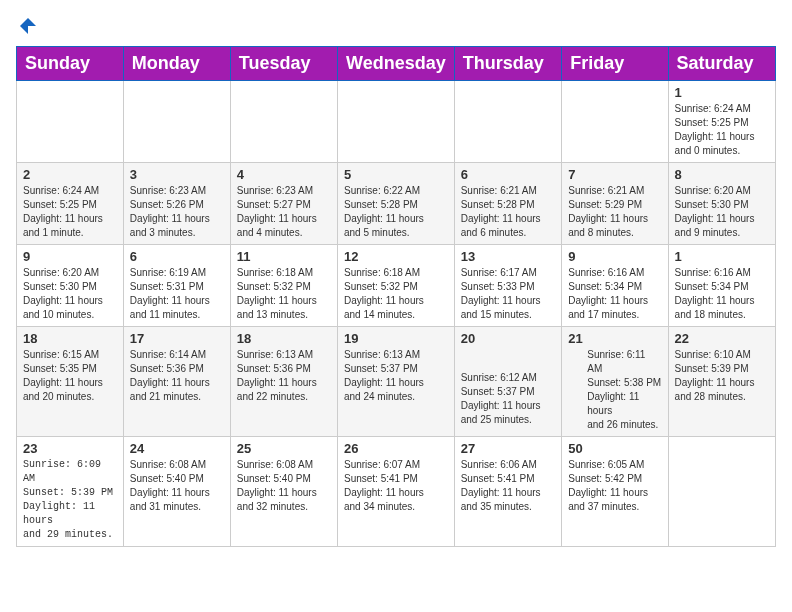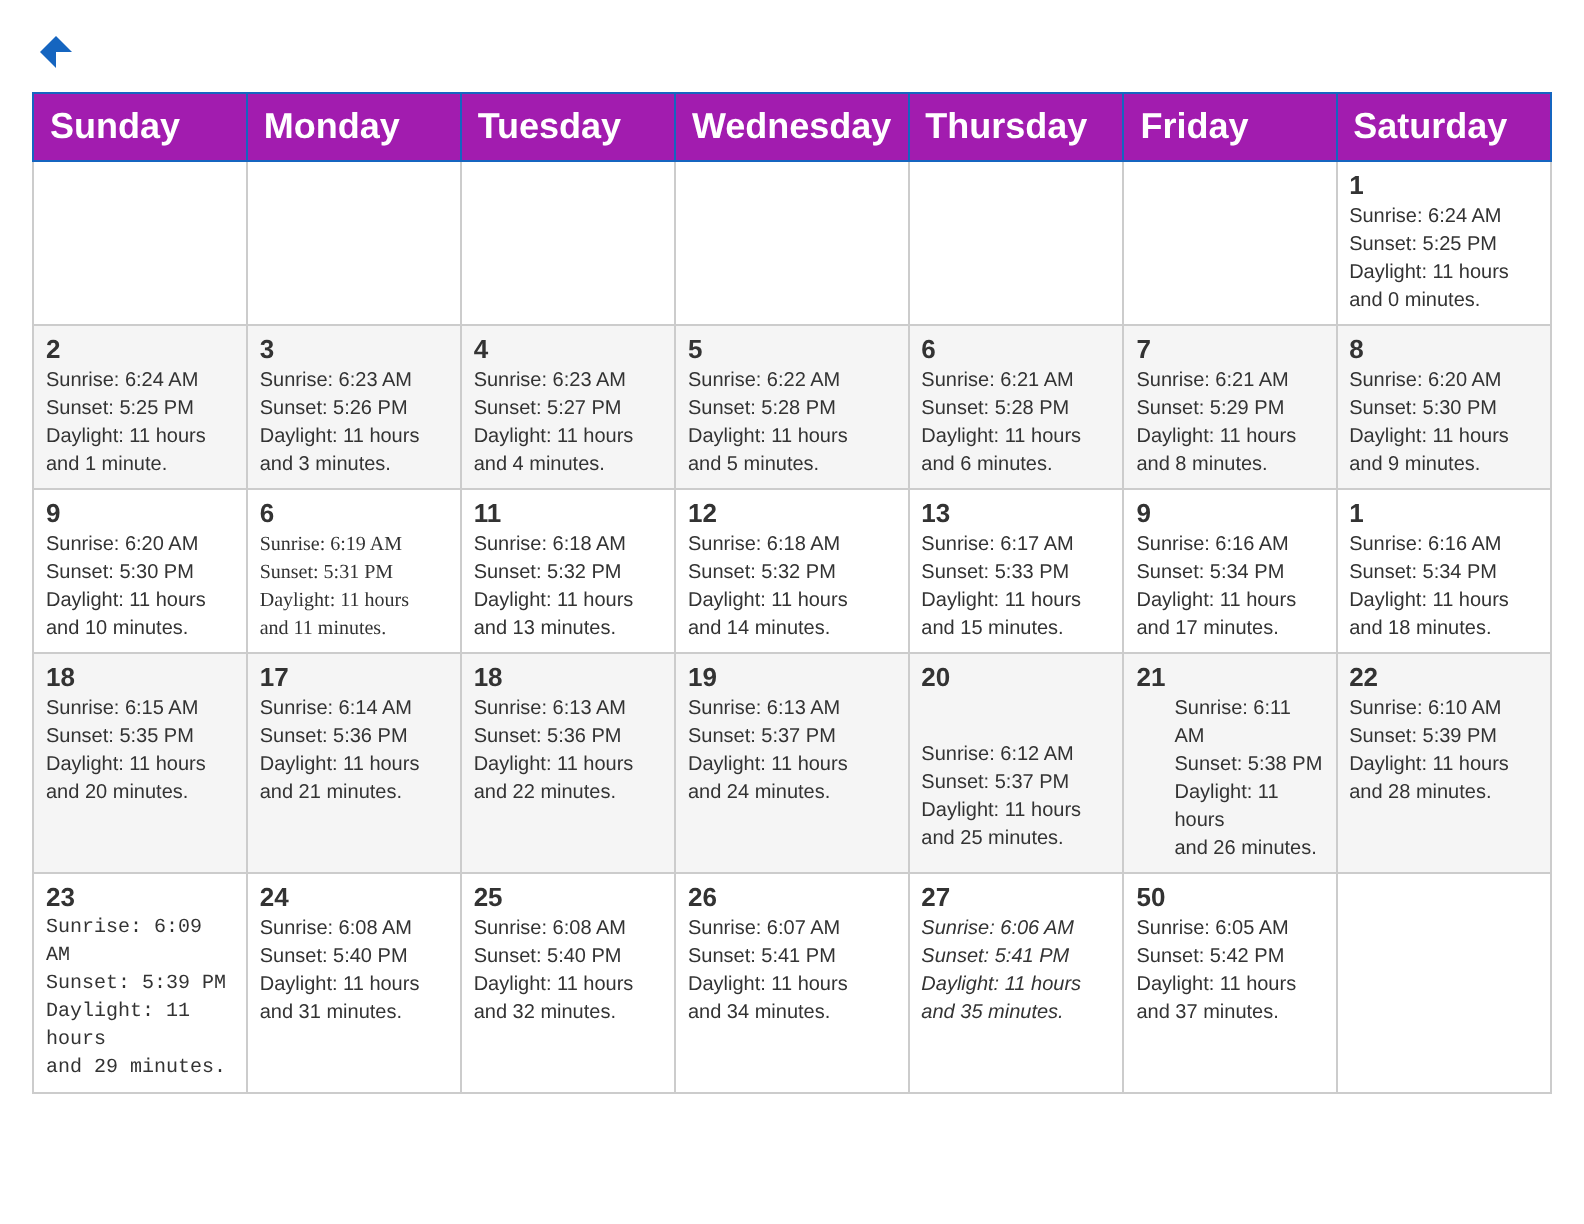--- a/index.html
+++ b/index.html
@@ -191,21 +191,21 @@
       <tr>
         <td>
           <span class="day-number">9</span>
           <div class="day-info" style="white-space: pre-line;">Sunrise: 6:20 AM
 Sunset: 5:30 PM
 Daylight: 11 hours
 and 10 minutes.</div>
         </td>
         <td>
           <span class="day-number">6</span>
-          <div class="day-info" style="white-space: pre-line; font-family: Liberation Serif, serif;">Sunrise: 6:19 AM
+          <div class="day-info" style="white-space: pre-line;">Sunrise: 6:19 AM
 Sunset: 5:31 PM
 Daylight: 11 hours
 and 11 minutes.</div>
         </td>
         <td>
           <span class="day-number">11</span>
           <div class="day-info" style="white-space: pre-line;">Sunrise: 6:18 AM
 Sunset: 5:32 PM
 Daylight: 11 hours
 and 13 minutes.</div>
@@ -314,21 +314,21 @@
         </td>
         <td>
           <span class="day-number">26</span>
           <div class="day-info" style="white-space: pre-line;">Sunrise: 6:07 AM
 Sunset: 5:41 PM
 Daylight: 11 hours
 and 34 minutes.</div>
         </td>
         <td>
           <span class="day-number">27</span>
-          <div class="day-info" style="white-space: pre-line; font-style: italic;">Sunrise: 6:06 AM
+          <div class="day-info" style="white-space: pre-line;">Sunrise: 6:06 AM
 Sunset: 5:41 PM
 Daylight: 11 hours
 and 35 minutes.</div>
         </td>
         <td>
           <span class="day-number">50</span>
           <div class="day-info" style="white-space: pre-line;">Sunrise: 6:05 AM
 Sunset: 5:42 PM
 Daylight: 11 hours
 and 37 minutes.</div>

